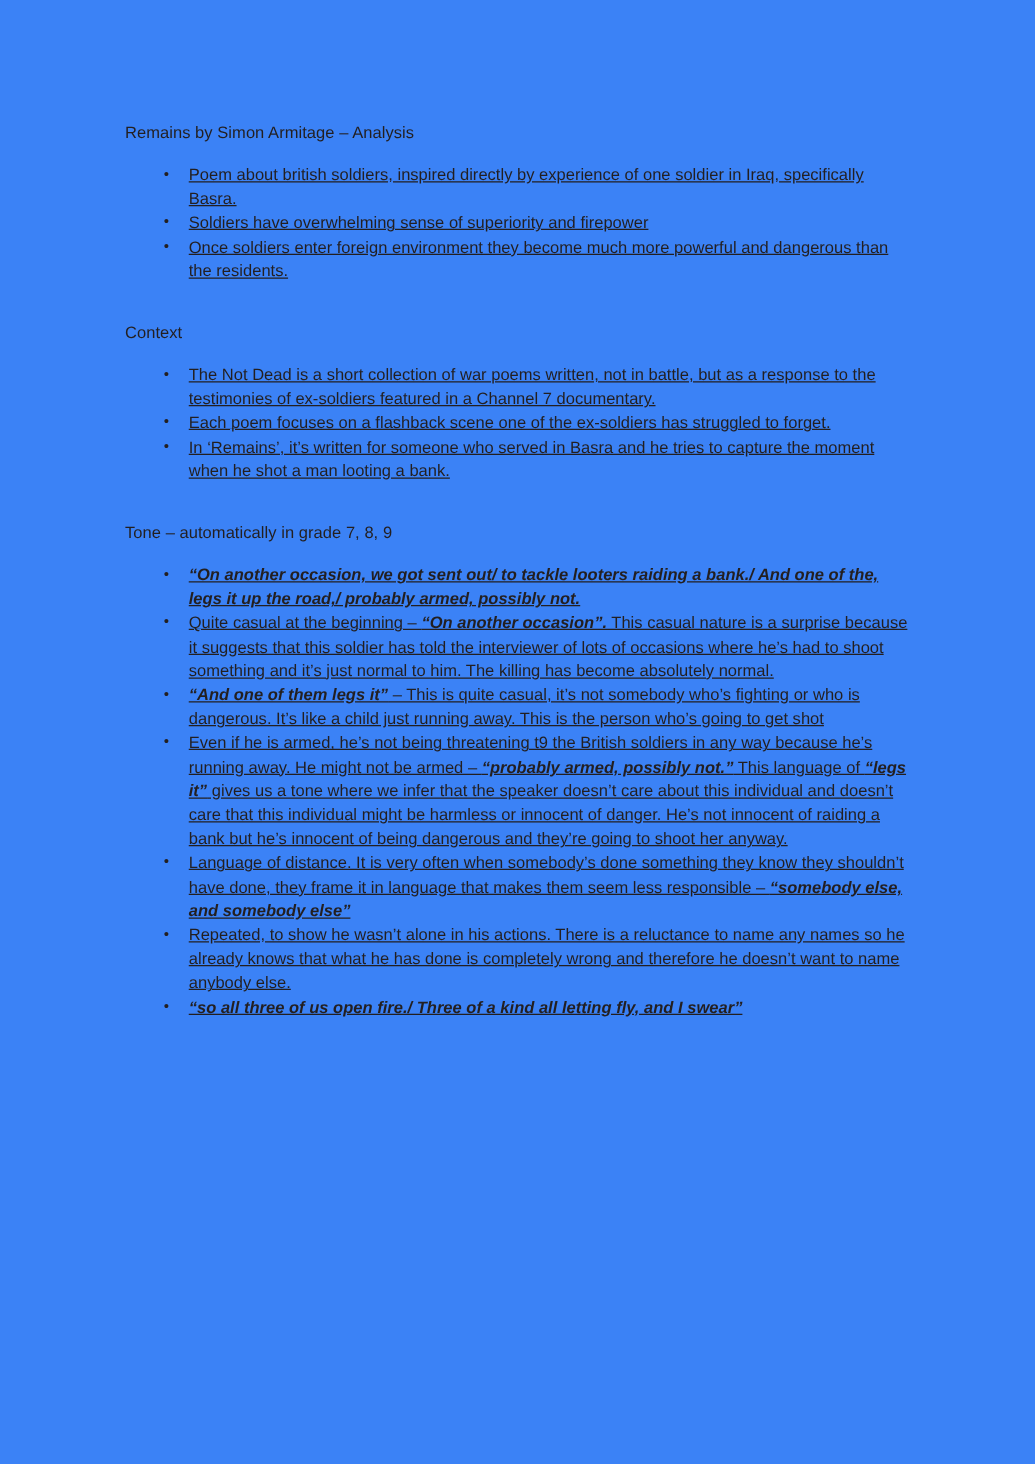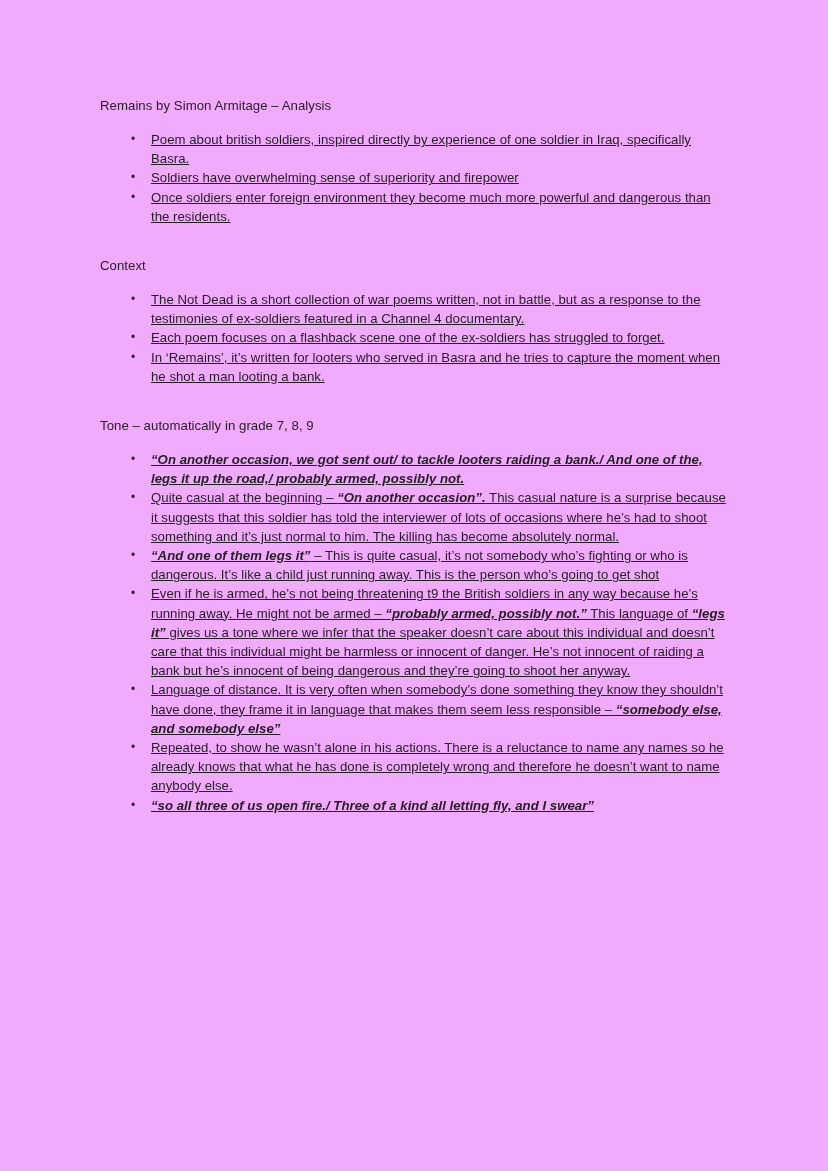--- a/index.html
+++ b/index.html
@@ -12,21 +12,21 @@
     width: 828px;
     height: 1171px;
     font-family: "Liberation Sans", sans-serif;
     color: #231f20;
     -webkit-font-smoothing: antialiased;
   }
   .page {
     position: relative;
     width: 828px;
     height: 1171px;
-    background: #f0abfc;
+    background: #3b82f6;
     box-sizing: border-box;
     padding: 96px 100px 0 100px;
   }
   .doc-body {
     width: 628px;
   }
   .heading {
     font-size: 13.2px;
     line-height: 20px;
     color: #231f20;
@@ -85,23 +85,23 @@
           <li><span>Once soldiers enter foreign environment they become much more powerful and dangerous than the residents.</span></li>
         </ul>
     </div>
 
     <div class="gap-list-to-head"></div>
 
     <div class="section">
       <p class="heading">Context</p>
       <div class="gap-head2-to-list"></div>
       <ul class="bullets">
-          <li><span>The Not Dead is a short collection of war poems written, not in battle, but as a response to the testimonies of ex-soldiers featured in a Channel 4 documentary.</span></li>
+          <li><span>The Not Dead is a short collection of war poems written, not in battle, but as a response to the testimonies of ex-soldiers featured in a Channel 7 documentary.</span></li>
           <li><span>Each poem focuses on a flashback scene one of the ex-soldiers has struggled to forget.</span></li>
-          <li><span>In ‘Remains’, it’s written for looters who served in Basra and he tries to capture the moment when he shot a man looting a bank.</span></li>
+          <li><span>In ‘Remains’, it’s written for someone who served in Basra and he tries to capture the moment when he shot a man looting a bank.</span></li>
         </ul>
     </div>
 
     <div class="gap-list-to-head"></div>
 
     <div class="section">
       <p class="heading">Tone – automatically in grade 7, 8, 9</p>
       <div class="gap-head2-to-list"></div>
       <ul class="bullets">
           <li><span class="bi">“On another occasion, we got sent out/ to tackle looters raiding a bank./ And one of the, legs it up the road,/ probably armed, possibly not.</span></li>

